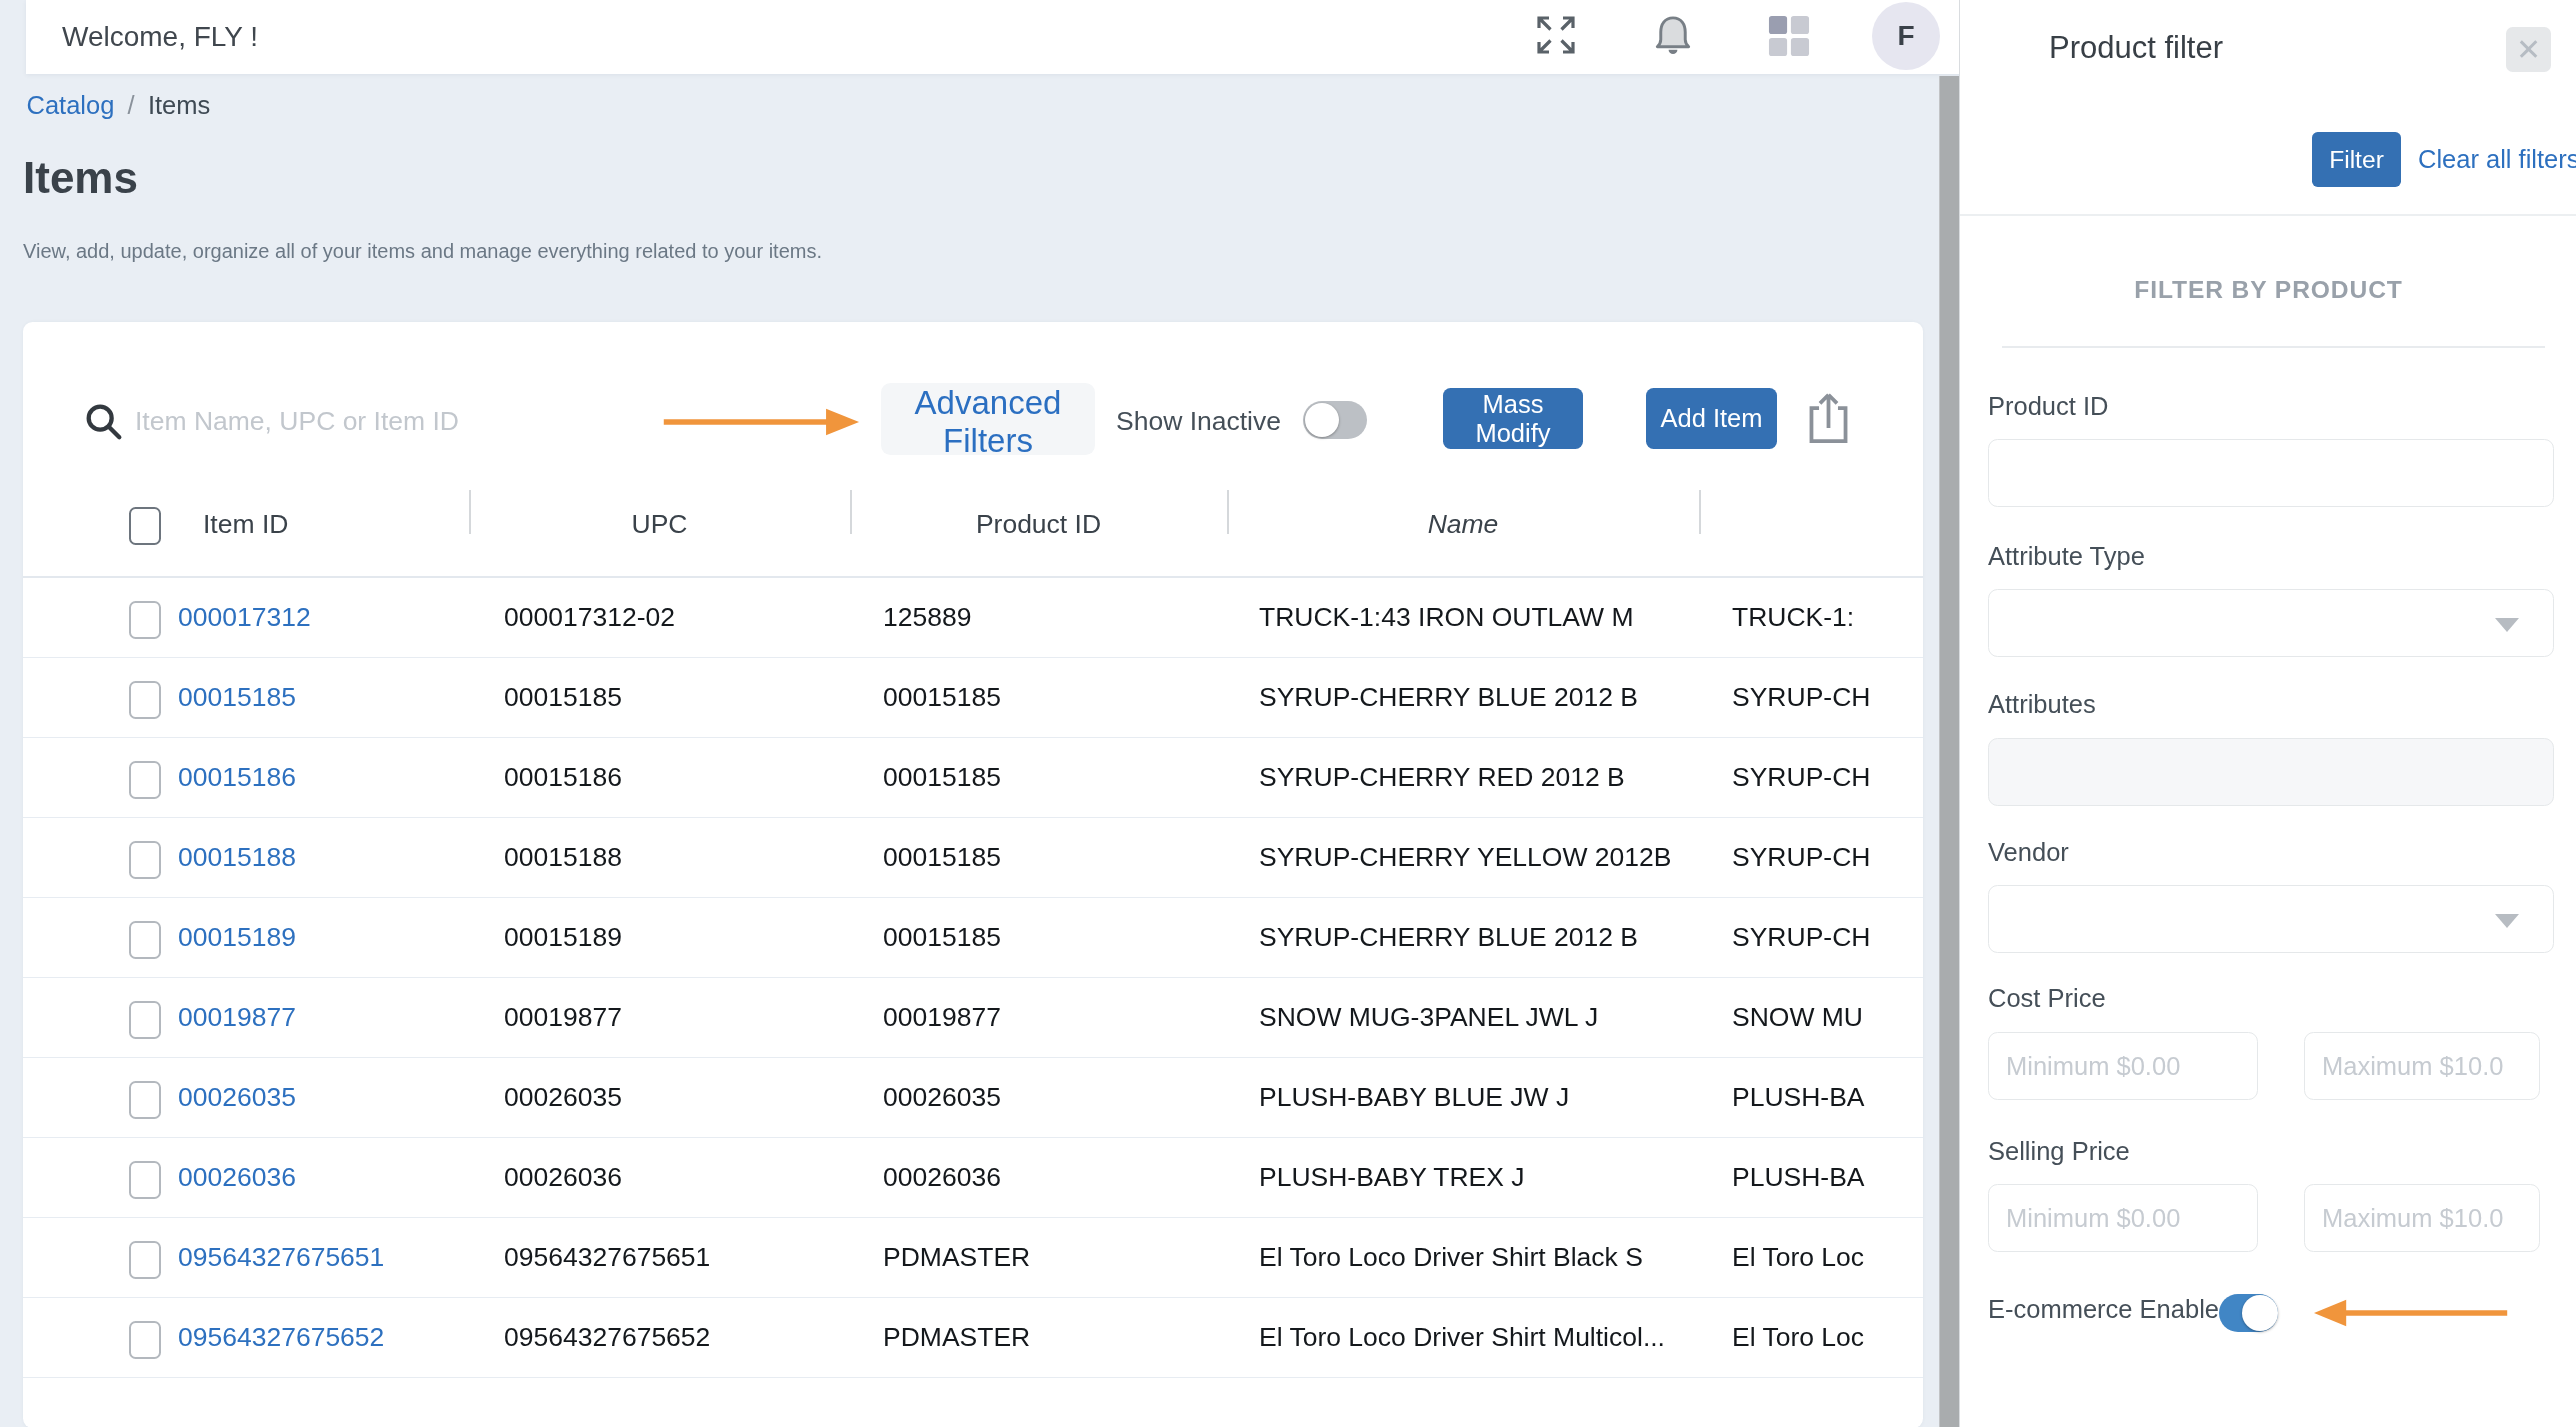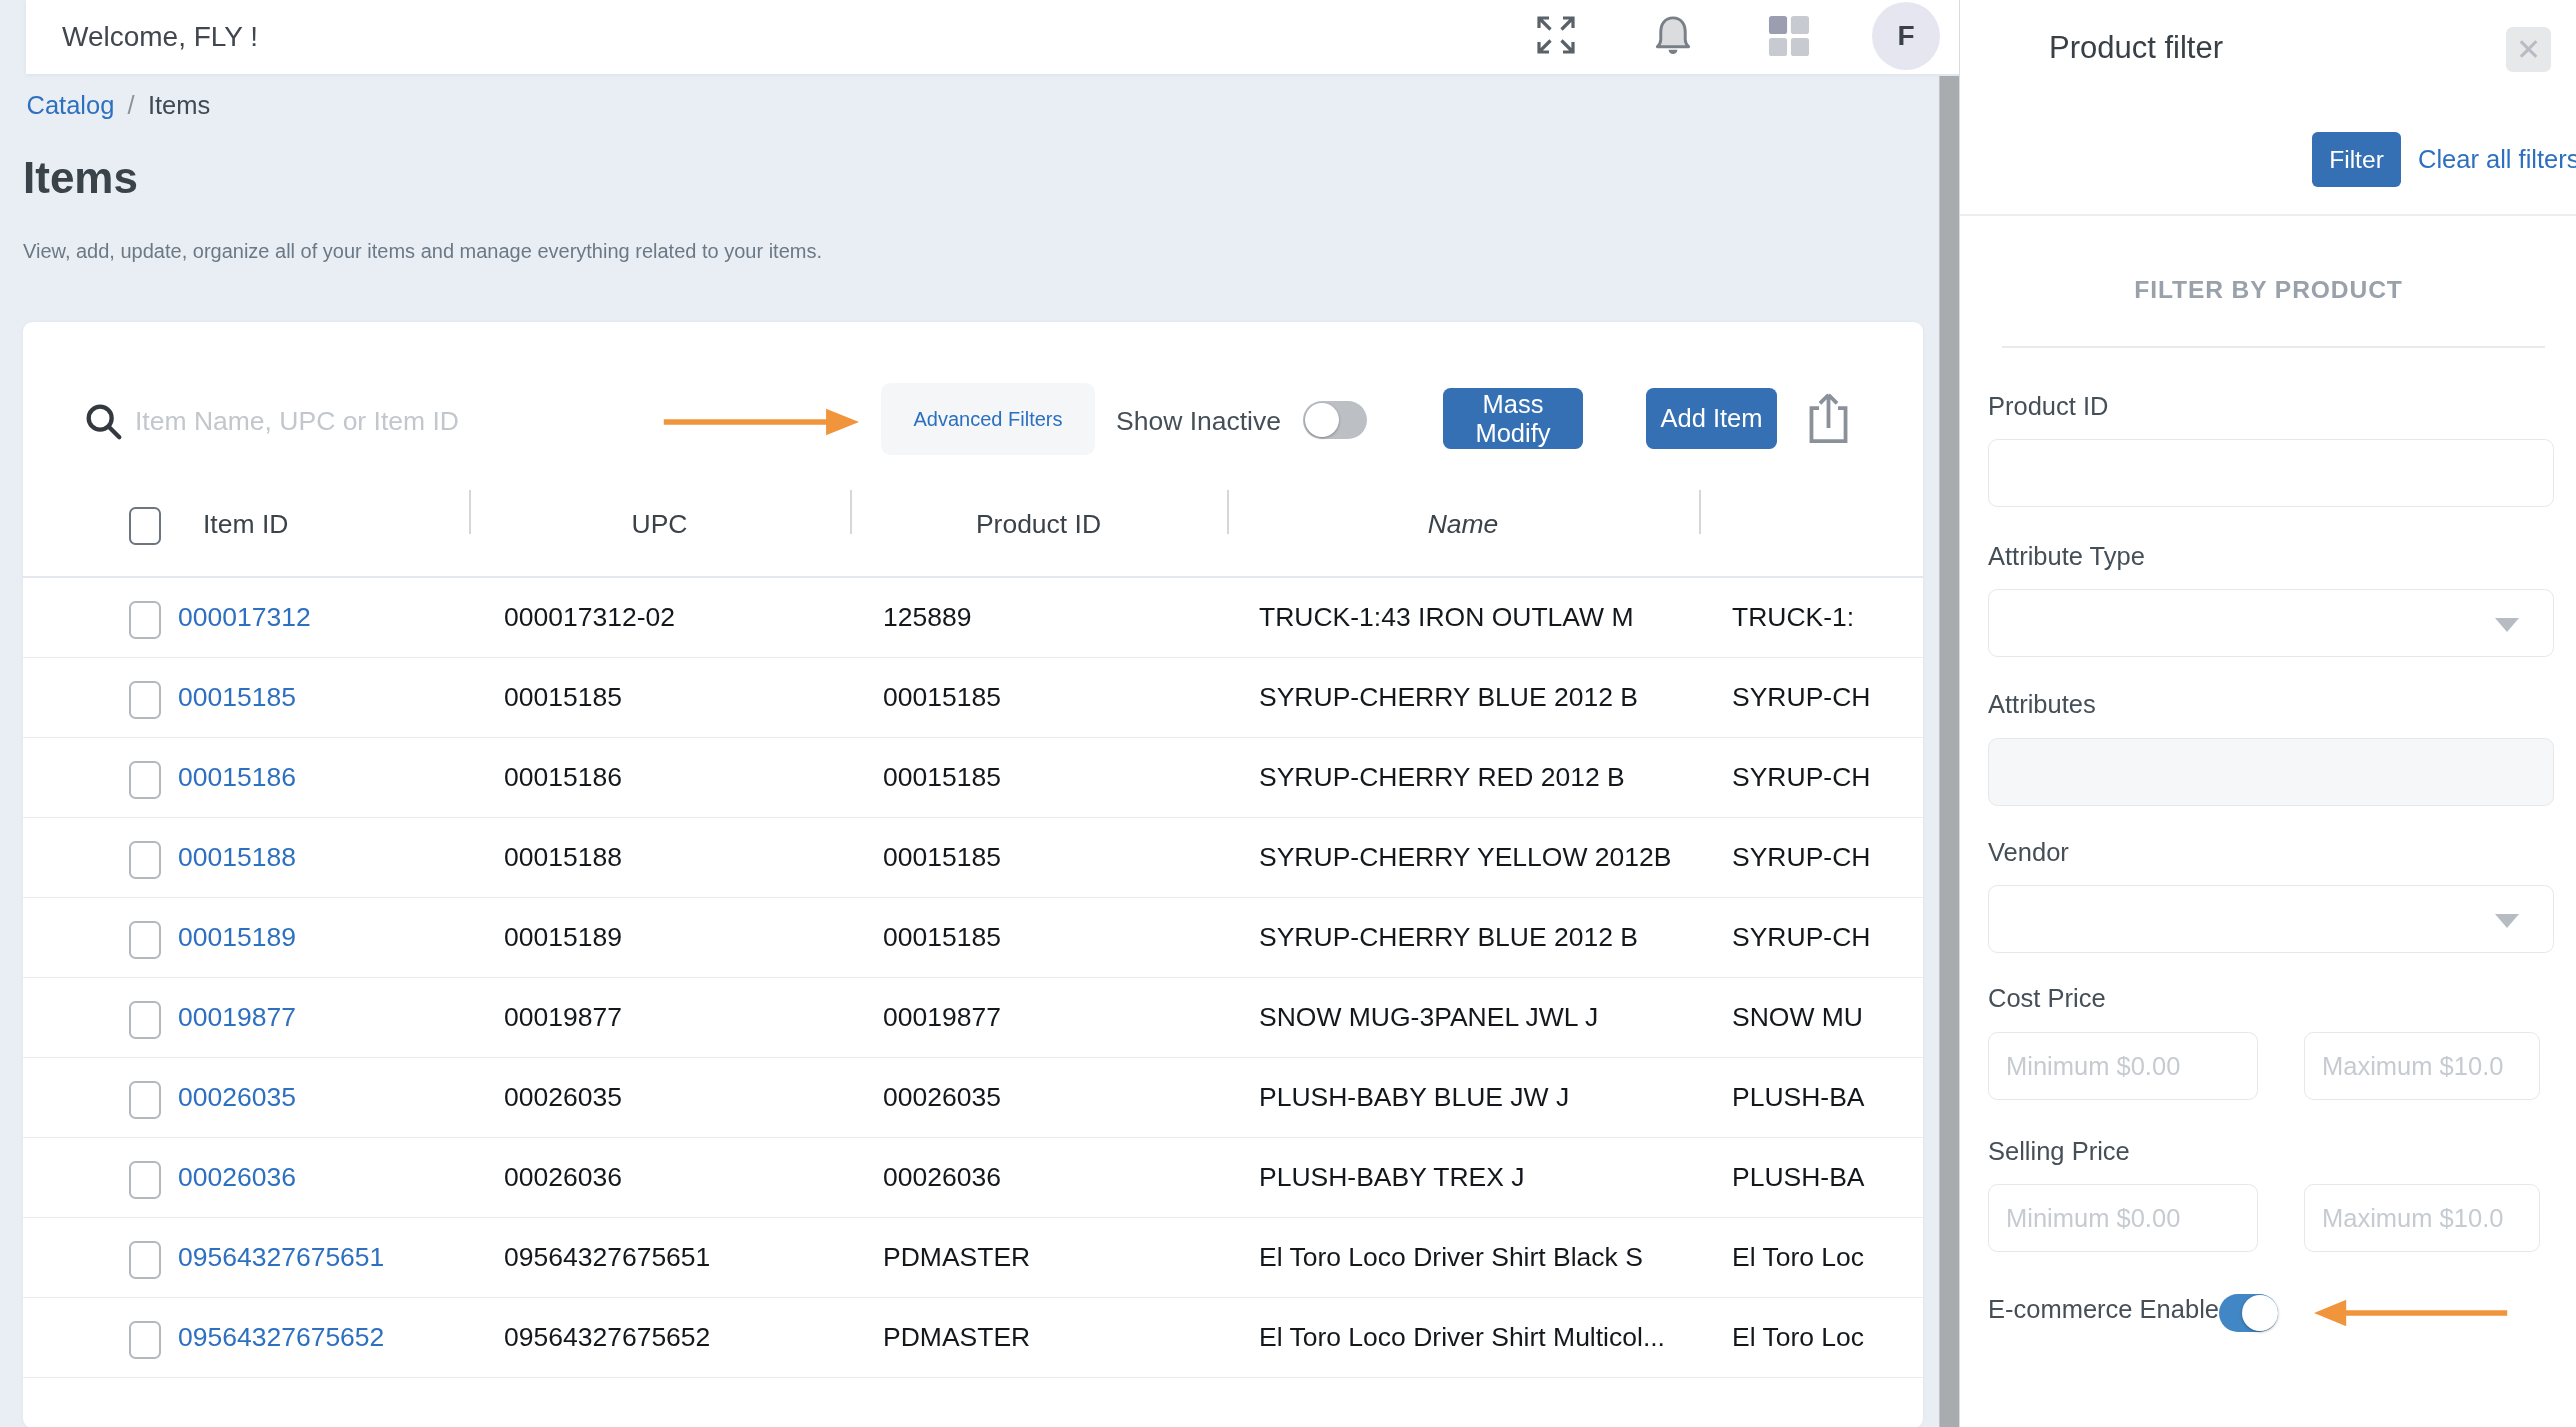--- a/index.html
+++ b/index.html
@@ -28,21 +28,21 @@
   
   .card{position:absolute;left:23px;top:322px;width:1900px;height:1106px;
         background:#fff;border-radius:9.5px;box-shadow:0 0.9px 3.8px rgba(40,60,80,.05);}
 
   
   .search-input{position:absolute;left:110px;top:72px;width:454px;height:53px;border:none;
         outline:none;font-family:"Liberation Sans",sans-serif;font-size:26.5px;color:#3f4a54;background:transparent;}
   .search-input::placeholder{color:#c2c7cd;}
   .advbtn{position:absolute;left:858px;top:61px;width:214px;height:72px;background:#f4f6f8;
         border:none;border-radius:9.5px;font-family:"Liberation Sans",sans-serif;
-        font-size:20px;color:#2b6fc1;cursor:pointer;}
+        font-size:33px;color:#2b6fc1;cursor:pointer;}
   .showlbl{position:absolute;left:1093px;top:80px;height:38px;line-height:38px;
         font-size:26.5px;color:#454f58;}
   .toggle{position:absolute;border-radius:21px;cursor:pointer;}
   .toggle .knob{position:absolute;border-radius:50%;background:#fff;
         box-shadow:0 0.9px 2.8px rgba(0,0,0,.35);}
   .tgl-off{left:1280px;top:79px;width:64px;height:38px;background:#bcc0c5;}
   .tgl-off .knob{left:1.9px;top:1.9px;width:34px;height:34px;}
   .bluebtn{position:absolute;background:#3470b3;border:none;border-radius:7.6px;color:#fff;
         font-family:"Liberation Sans",sans-serif;font-size:25.5px;cursor:pointer;}
   .massbtn{left:1420px;top:66px;width:140px;height:61px;}

